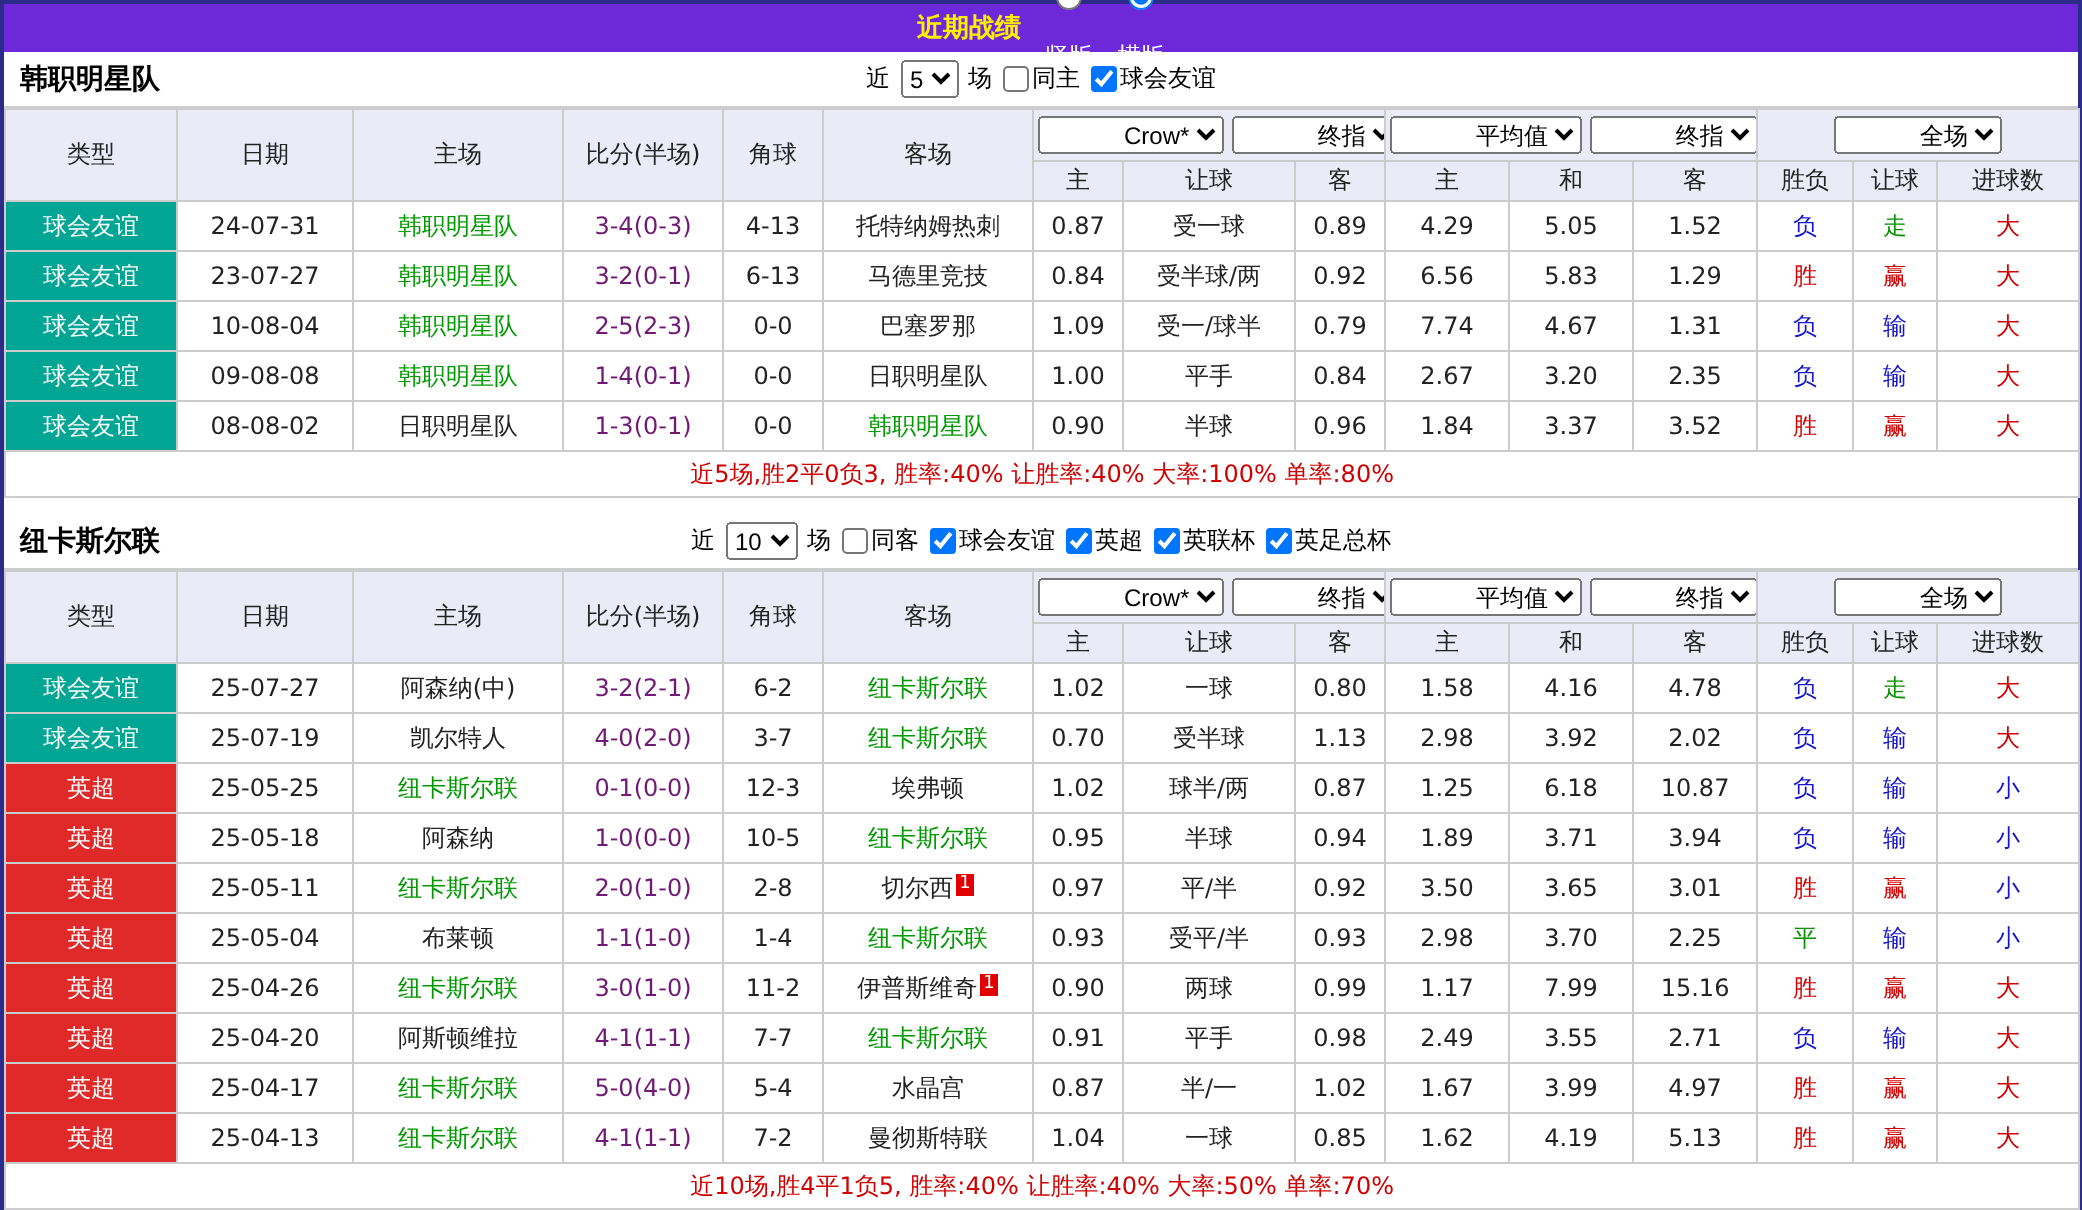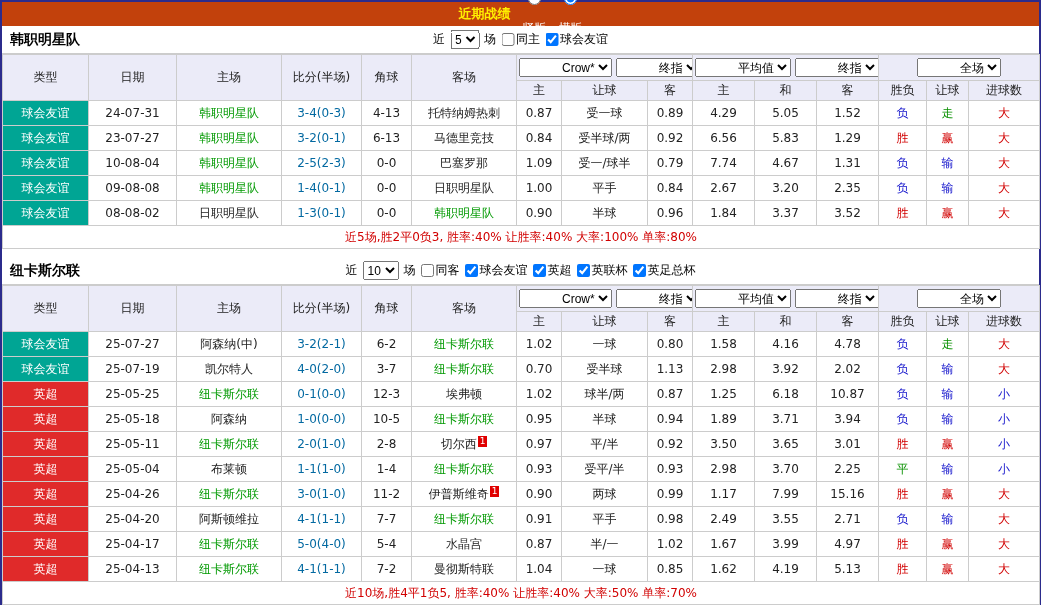--- a/index.html
+++ b/index.html
@@ -1,39 +1,39 @@
 <!DOCTYPE html>
 <html><head>
 <meta charset="utf-8">
 <style>
   * { box-sizing: border-box; margin:0; padding:0; }
   body { font-family:"DejaVu Sans","Liberation Sans",sans-serif; font-size:12px; background:#fff; }
   .page { width:1041px; border:2px solid #2b2b8c; background:#fff; }
-  .topbar { background:#c2410c; color:#fff; height:24px; display:flex; align-items:center; justify-content:center; gap:12px; }
+  .topbar { background:#6d28d9; color:#fff; height:24px; display:flex; align-items:center; justify-content:center; gap:12px; }
   .topbar .title { color:#ffee00; font-weight:bold; font-size:13px; }
   .radio-label { display:inline-flex; align-items:center; gap:15px; cursor:pointer;flex-direction:column; }
   .radio-label input { margin:0; }
   .section { width:100%; }
   .section + .section { margin-top:8px; }
   .sec-head { position:relative; height:28px; display:flex; align-items:center; background:#fff; border-bottom:1px solid #ccc; }
   .team-name { font-weight:bold; font-size:14px; padding-left:8px; color:#000; }
   .controls { position:absolute; left:50%; transform:translateX(-50%); display:flex; align-items:center; gap:5px; white-space:nowrap; }
   .controls select { font-size:12px; height:19px; }
   .cb { display:inline-flex; align-items:center; gap:2px; cursor:pointer; }
   table { width:100%; border-collapse:collapse; table-layout:fixed; }
   th, td { border:1px solid #ccc; text-align:center; padding:0 2px; overflow:hidden; white-space:nowrap; color:#222; }
   thead th { background:#ebebf8; font-weight:normal; font-size:12px; }
   thead tr.hr1 th { height:26px; }
   thead tr.hr2 th { height:20px; }
   thead select { font-size:12px; height:19px;padding-left:38px; }
   tbody td { height:25px; font-size:12px; background:#fff; }
   td.type { color:#fff; font-size:12px; }
   td.type.friendly { background:#00a594; }
   td.type.epl { background:#e02a2a; }
-  td.score { color:#0369a1; }
+  td.score { color:#701a75; }
   .focal { color:#009900; }
   .c-red { color:#d10000; }
   .c-blue { color:#1515cc; }
   .c-green { color:#089000; }
   .sup { display:inline-block; background:#e00000; color:#fff; font-size:9px; line-height:11px; padding:0 2px; margin-left:1px; position:relative; top:-4px; }
   td.summary { height:23px; color:#d10000; background:#fff; font-size:12px; }
 </style>
 </head>
 <body>
 

